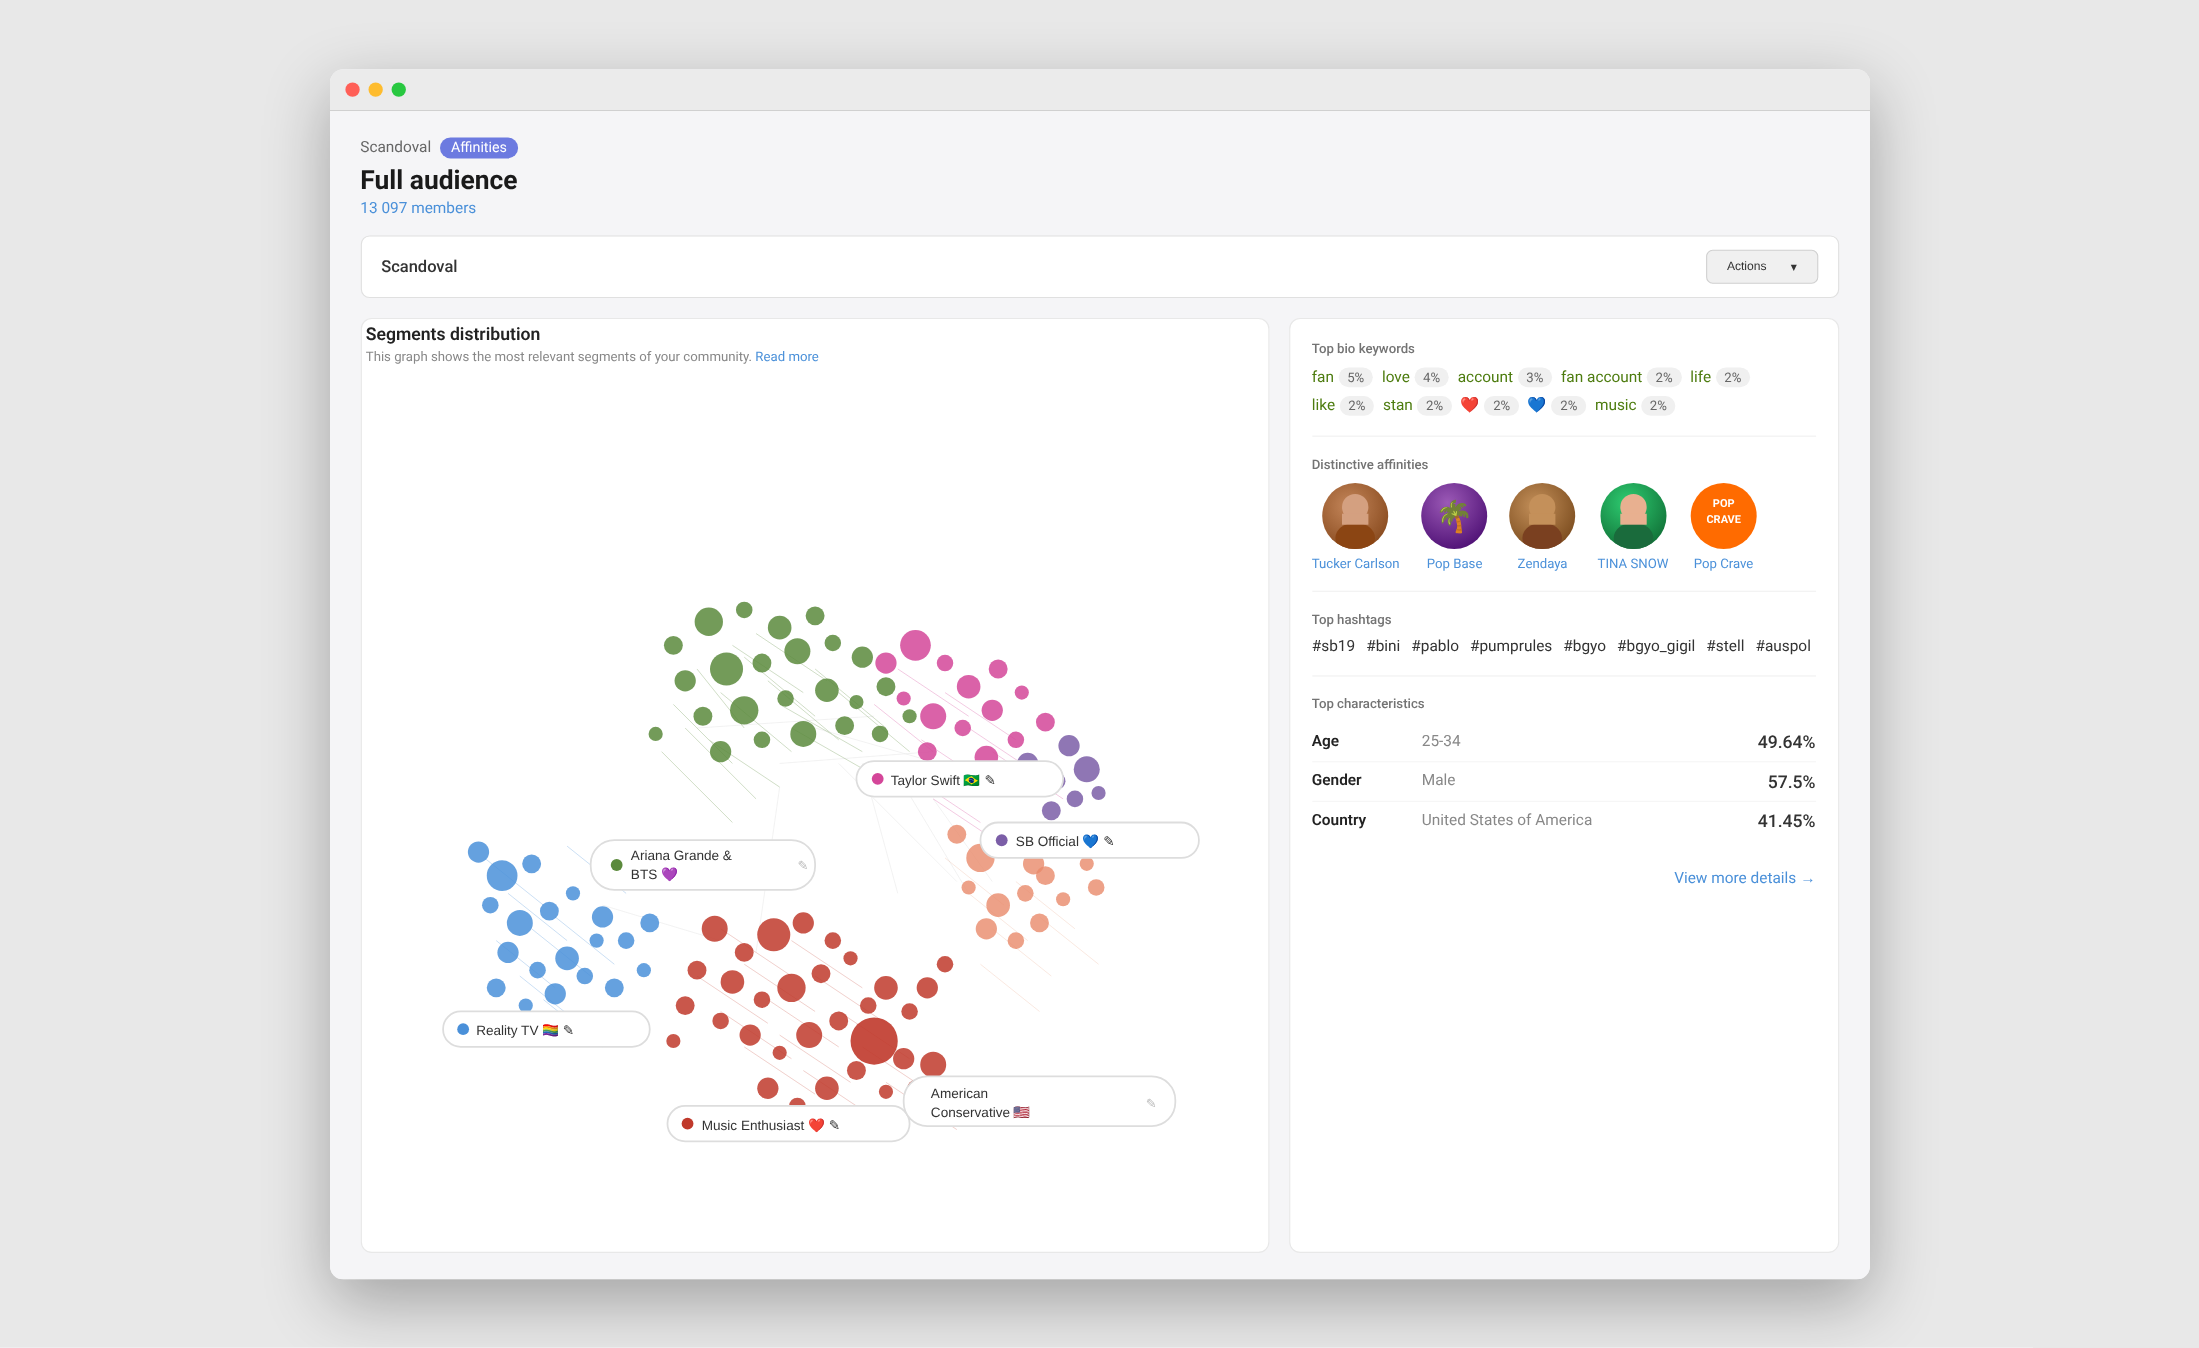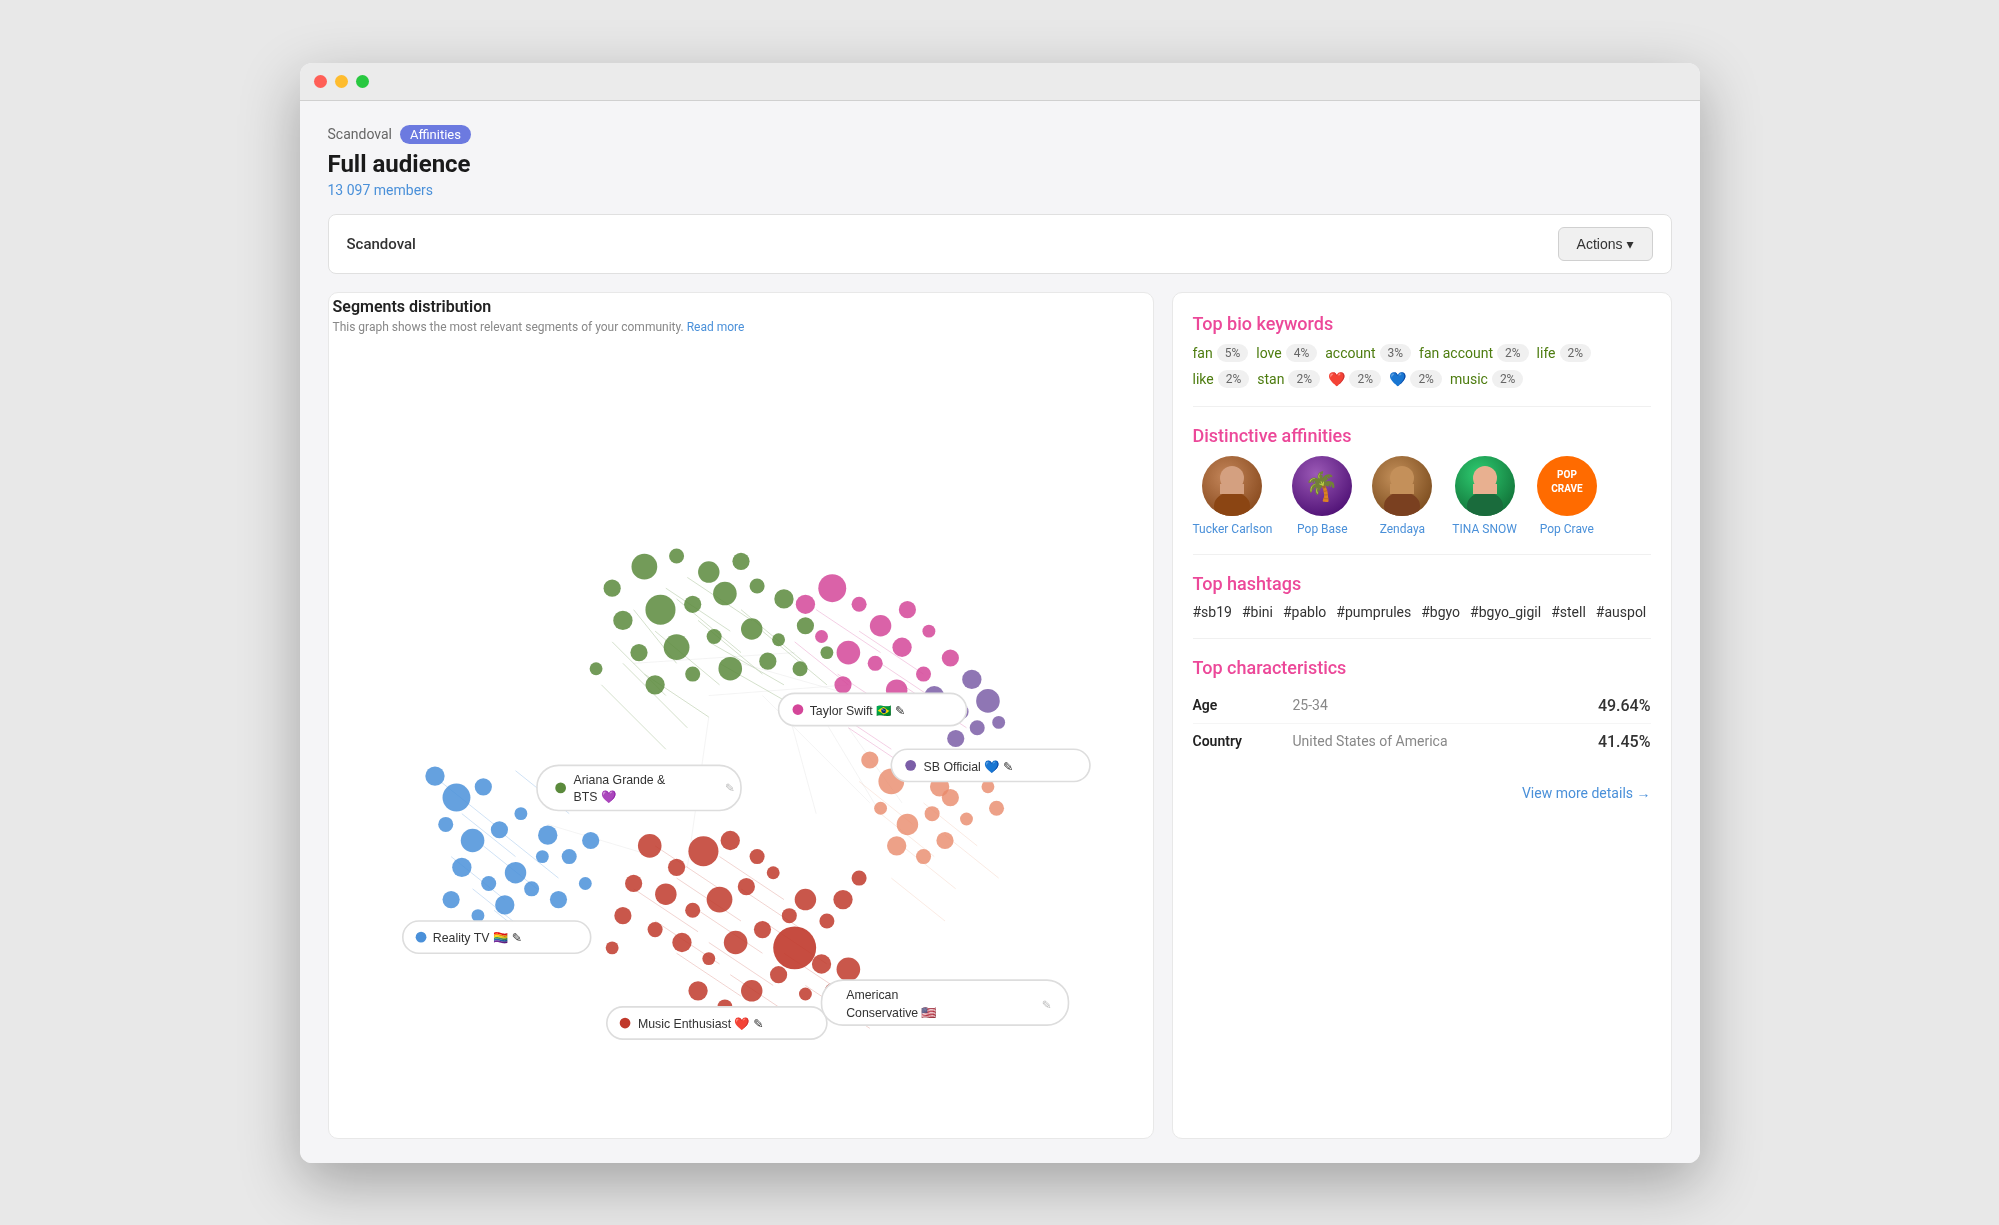--- a/index.html
+++ b/index.html
@@ -89,26 +89,26 @@
     .toolbar-label {
       font-size: 15px;
       font-weight: 500;
       color: #333;
     }
     .actions-btn {
       background: #f0f0f0;
       border: 1px solid #d0d0d0;
       border-radius: 6px;
       padding: 8px 18px;
-      font-size: 14px;
+      font-size: 11px;
       color: #333;
       cursor: pointer;
       display: flex;
       align-items: center;
-      gap: 4px;
+      gap: 22px;
     }
     .main-panel {
       display: flex;
       gap: 18px;
       flex: 1;
       min-height: 0;
     }
     .graph-panel {
       flex: 1;
       background: white;
@@ -144,22 +144,22 @@
       border-radius: 10px;
       border: 1px solid #e8e8e8;
       padding: 20px;
       display: flex;
       flex-direction: column;
       gap: 18px;
       overflow-y: auto;
       flex-shrink: 0;
     }
     .section-label {
-      font-size: 18px;
-      color: #ec4899;
+      font-size: 12px;
+      color: #737373;
       font-weight: 500;
       margin-bottom: 10px;
       text-transform: none;
     }
     .keywords-section { }
     .keywords-wrap {
       display: flex;
       flex-wrap: wrap;
       gap: 8px;
       align-items: center;
@@ -663,20 +663,25 @@
 
         <div class="characteristics-section">
           <div class="section-label">Top characteristics</div>
 
           <div class="char-row">
             <span class="char-label">Age</span>
             <span class="char-value">25-34</span>
             <span class="char-pct">49.64%</span>
           </div>
           <div class="char-row">
+            <span class="char-label">Gender</span>
+            <span class="char-value">Male</span>
+            <span class="char-pct">57.5%</span>
+          </div>
+          <div class="char-row">
             <span class="char-label">Country</span>
             <span class="char-value">United States of America</span>
             <span class="char-pct">41.45%</span>
           </div>
         </div>
 
         <div class="view-more">
           <a class="view-more-link">
             <span>View more details</span>
             <span>→</span>

